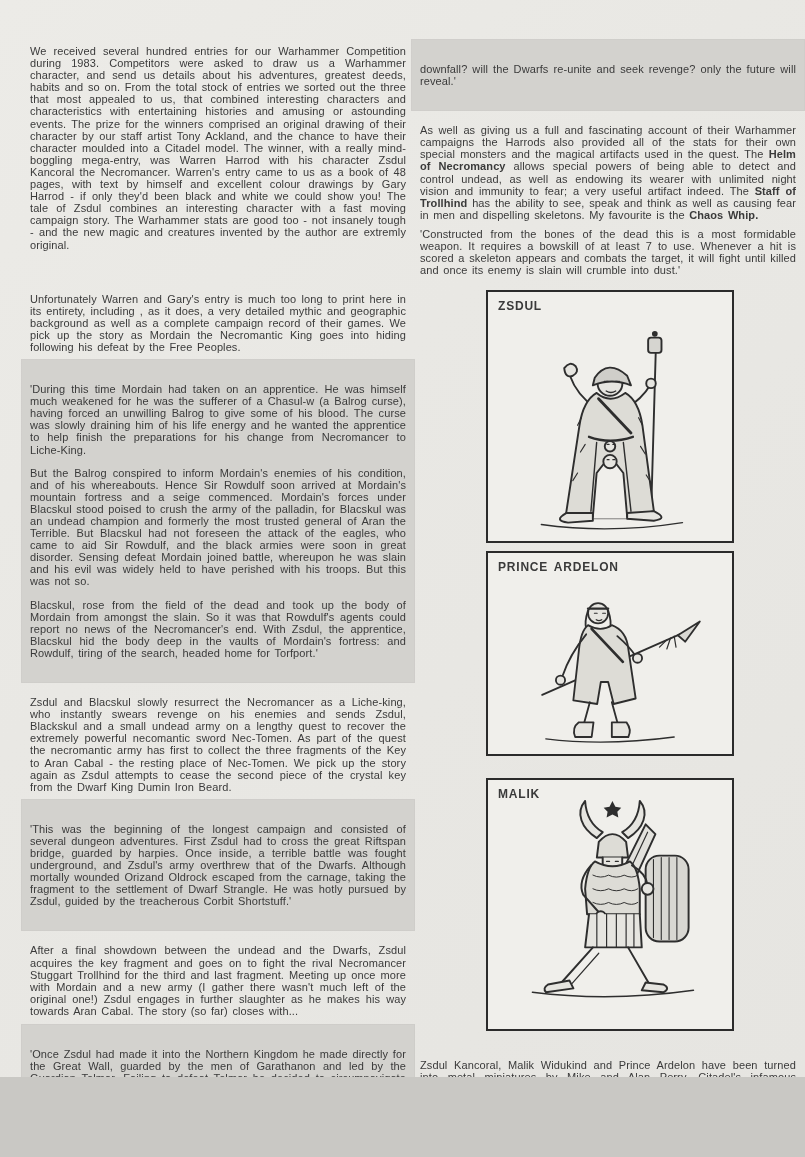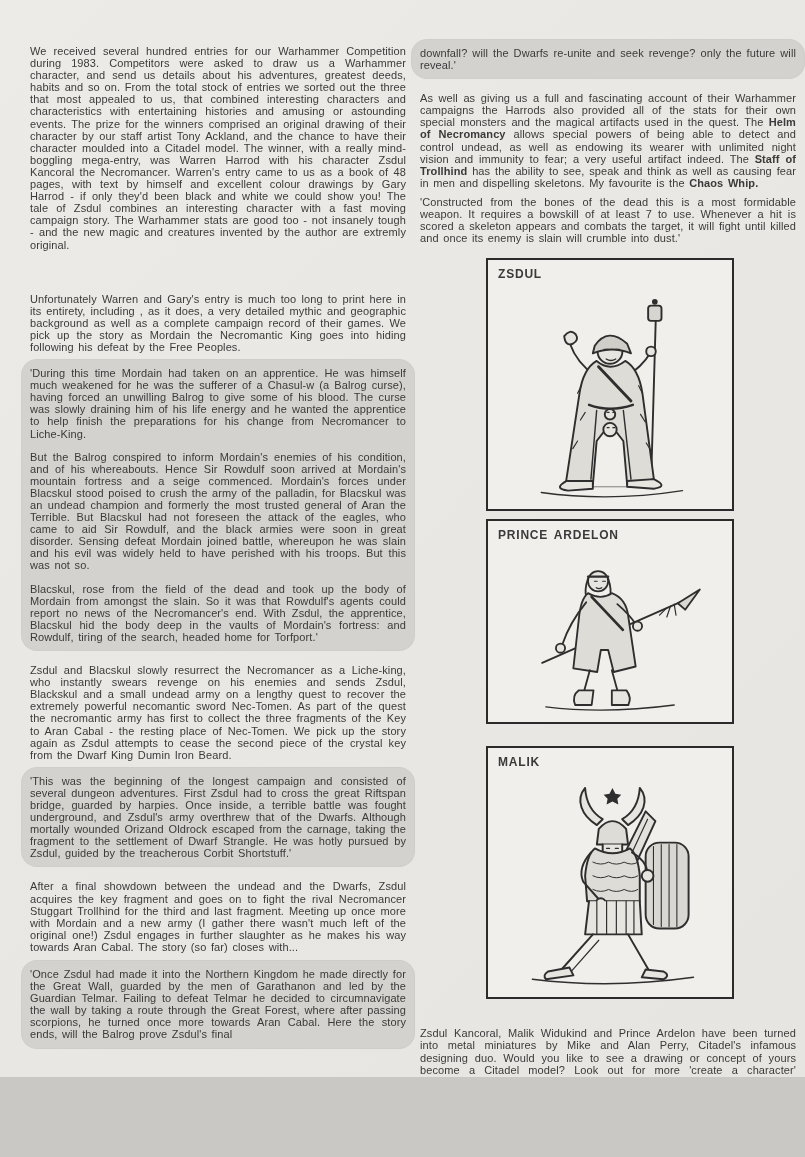--- a/index.html
+++ b/index.html
@@ -11,42 +11,41 @@
   }
   .col { position:absolute; width:376px; font-size:11px; line-height:12.1px;
          text-align:justify; word-spacing:1.4px; letter-spacing:.1px; }
   .col-left  { left:30px;  top:45px; }
   .col-right { left:420px; top:40px; }
   .para { margin:0 0 12px 0; }
   .para.gap-lg { margin-bottom:42px; }
   .para.gap-md { margin-bottom:8px; }
   .para.tight  { margin-bottom:7px; }
   .quote-block {
-    background:#d3d2ce; padding:7px 8px; margin:0 -8px 14px -8px;
+    background:#d3d2ce; padding:23px 8px; margin:0 -8px 14px -8px;
     box-shadow:0 0 0 1px rgba(160,159,155,.35);
-    border-radius:15px;
   }
   .quote-block p { margin:0 0 11px 0; }
   .quote-block p:last-child { margin-bottom:0; }
   .b { font-weight:bold; }
   .page-number { position:absolute; left:28px; top:1124px; font-size:13px;
                  letter-spacing:1px; color:#3a3a3a; }
   .figure-box {
     position:relative; width:248px; margin-left:66px;
     border:2px solid #2b2b2b; background:#f0efeb;
     display:flex; align-items:flex-end; justify-content:center;
     box-sizing:border-box;
   }
   .figure-box .fig-label {
     position:absolute; top:8px; left:10px; font-weight:bold;
     font-size:12px; letter-spacing:.8px; word-spacing:2px; text-align:left;
   }
   .fig-zsdul   { height:253px; margin-top:14px; margin-bottom:8px; }
   .fig-ardelon { height:205px; margin-bottom:22px; }
-  .fig-malik   { height:253px; }
+  .fig-malik   { height:253px;align-items:center; }
   .fig-art { display:block; margin-bottom:6px; }
   .p-miniatures { margin-top:28px; }
 </style>
 </head>
 <body>
 
 <div class="page">
 
   <div class="col col-left">
     <div class="para gap-lg">We received several hundred entries for our Warhammer Competition during 1983. Competitors were asked to draw us a Warhammer character, and send us details about his adventures, greatest deeds, habits and so on. From the total stock of entries we sorted out the three that most appealed to us, that combined interesting characters and characteristics with entertaining histories and amusing or astounding events. The prize for the winners comprised an original drawing of their character by our staff artist Tony Ackland, and the chance to have their character moulded into a Citadel model. The winner, with a really mind-boggling mega-entry, was Warren Harrod with his character Zsdul Kancoral the Necromancer. Warren's entry came to us as a book of 48 pages, with text by himself and excellent colour drawings by Gary Harrod - if only they'd been black and white we could show you! The tale of Zsdul combines an interesting character with a fast moving campaign story. The Warhammer stats are good too - not insanely tough - and the new magic and creatures invented by the author are extremly original.</div>

